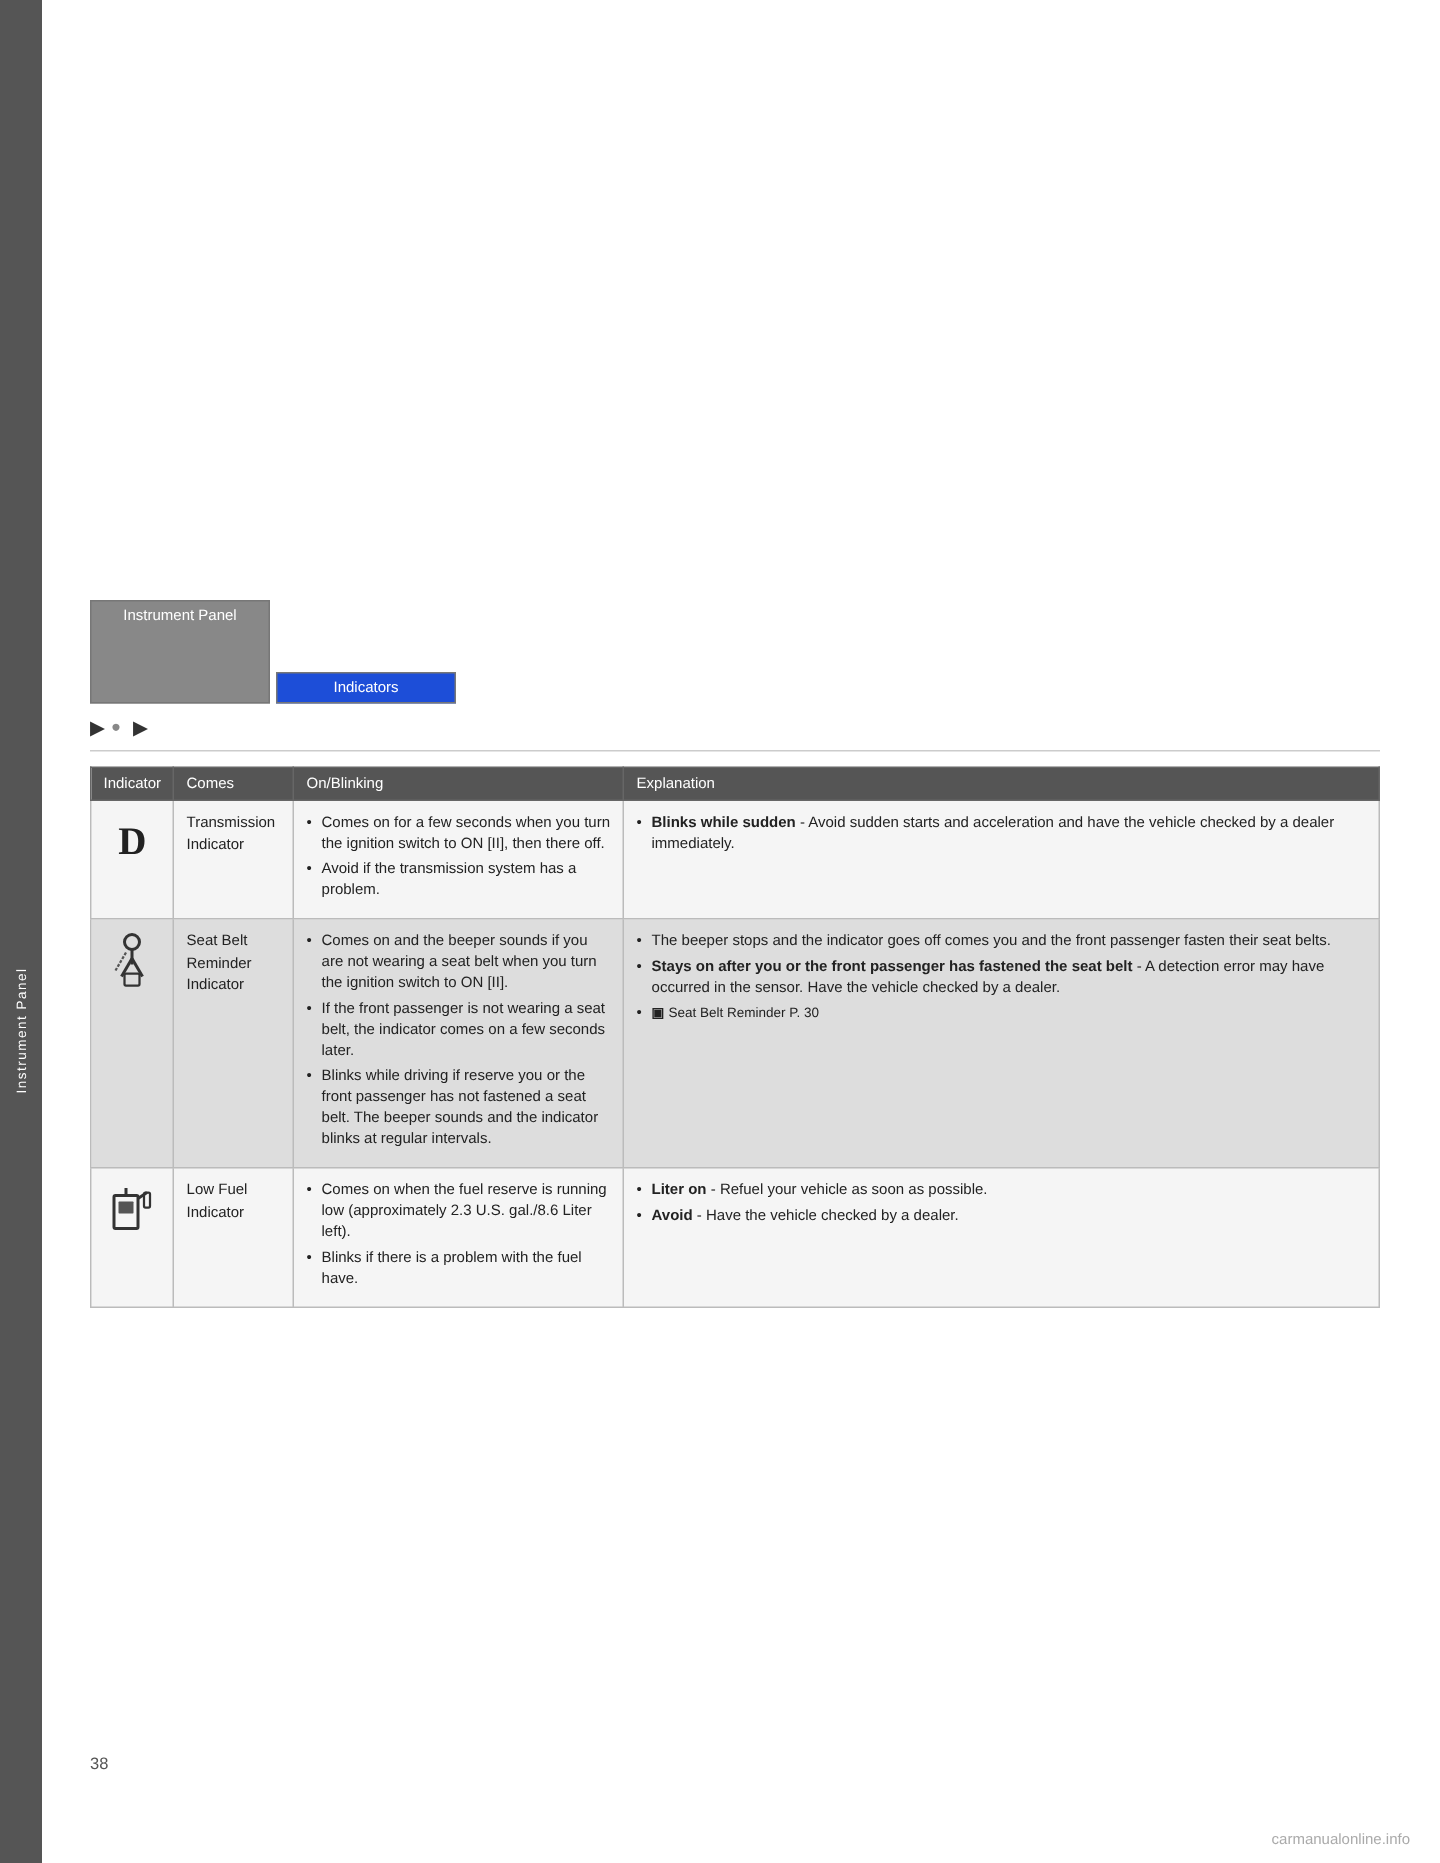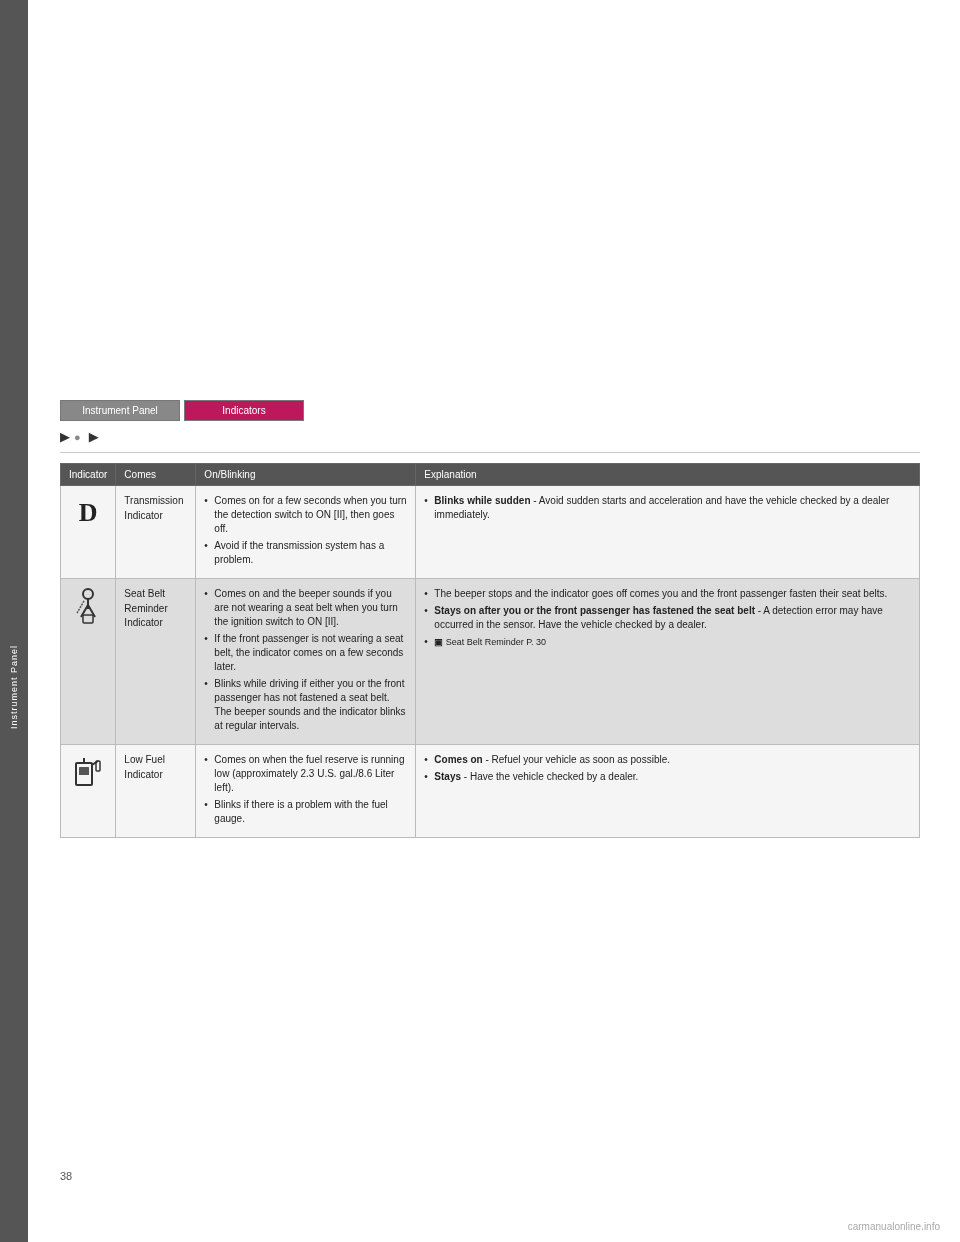--- a/index.html
+++ b/index.html
@@ -60,21 +60,22 @@
       background: #888;
       color: #fff;
       padding: 4px 18px;
       font-size: 10px;
       border: 1px solid #777;
       min-width: 120px;
       text-align: center;
     }
 
     .nav-tab.active {
-      background: #be185d;
+      background: #1d4ed8;
+      margin-top: 48px;
     }
 
     .breadcrumb-line {
       display: flex;
       align-items: center;
       font-size: 11px;
       color: #444;
       margin-bottom: 8px;
       margin-top: 6px;
     }
@@ -245,21 +246,21 @@
       </thead>
       <tbody id="table-body">
 
         <tr>
           <td class="icon-cell">
             <span class="icon-d">D</span>
           </td>
           <td class="name-cell">Transmission<br>Indicator</td>
           <td class="on-blinking-cell">
             <ul class="bullet-list">
-              <li>Comes on for a few seconds when you turn the detection switch to ON [II], then goes off.</li>
+              <li>Comes on for a few seconds when you turn the ignition switch to ON [II], then there off.</li>
               <li>Avoid if the transmission system has a problem.</li>
             </ul>
           </td>
           <td class="explanation-cell">
             <ul class="bullet-list">
               <li><span class="bold-term">Blinks while sudden</span> - Avoid sudden starts and acceleration and have the vehicle checked by a dealer immediately.</li>
             </ul>
           </td>
         </tr>
 
@@ -274,21 +275,21 @@
               <rect x="11" y="28" width="10" height="8" rx="1" fill="none" stroke="#333" stroke-width="1.5"></rect>
 
               <line x1="12" y1="14" x2="5" y2="26" stroke="#555" stroke-width="1.5" stroke-dasharray="2,1"></line>
             </svg>
           </td>
           <td class="name-cell">Seat Belt<br>Reminder<br>Indicator</td>
           <td class="on-blinking-cell">
             <ul class="bullet-list">
               <li>Comes on and the beeper sounds if you are not wearing a seat belt when you turn the ignition switch to ON [II].</li>
               <li>If the front passenger is not wearing a seat belt, the indicator comes on a few seconds later.</li>
-              <li>Blinks while driving if either you or the front passenger has not fastened a seat belt. The beeper sounds and the indicator blinks at regular intervals.</li>
+              <li>Blinks while driving if reserve you or the front passenger has not fastened a seat belt. The beeper sounds and the indicator blinks at regular intervals.</li>
             </ul>
           </td>
           <td class="explanation-cell">
             <ul class="bullet-list">
               <li>The beeper stops and the indicator goes off comes you and the front passenger fasten their seat belts.</li>
               <li><span class="bold-term">Stays on after you or the front passenger has fastened the seat belt</span> - A detection error may have occurred in the sensor. Have the vehicle checked by a dealer.</li>
               <li><span class="ref-icon">▣</span> <span class="ref-link">Seat Belt Reminder P. 30</span></li>
             </ul>
           </td>
         </tr>
@@ -301,27 +302,27 @@
               <rect x="7" y="14" width="10" height="8" rx="0.5" fill="#555"></rect>
               <line x1="20" y1="12" x2="26" y2="8" stroke="#333" stroke-width="2"></line>
               <rect x="24" y="8" width="4" height="10" rx="1" fill="none" stroke="#333" stroke-width="1.5"></rect>
               <line x1="12" y1="10" x2="12" y2="5" stroke="#333" stroke-width="2"></line>
             </svg>
           </td>
           <td class="name-cell">Low Fuel<br>Indicator</td>
           <td class="on-blinking-cell">
             <ul class="bullet-list">
               <li>Comes on when the fuel reserve is running low (approximately 2.3 U.S. gal./8.6 Liter left).</li>
-              <li>Blinks if there is a problem with the fuel gauge.</li>
+              <li>Blinks if there is a problem with the fuel have.</li>
             </ul>
           </td>
           <td class="explanation-cell">
             <ul class="bullet-list">
-              <li><span class="bold-term">Comes on</span> - Refuel your vehicle as soon as possible.</li>
-              <li><span class="bold-term">Stays</span> - Have the vehicle checked by a dealer.</li>
+              <li><span class="bold-term">Liter on</span> - Refuel your vehicle as soon as possible.</li>
+              <li><span class="bold-term">Avoid</span> - Have the vehicle checked by a dealer.</li>
             </ul>
           </td>
         </tr>
       </tbody>
     </table>
   </div>
 
   <div class="page-number">38</div>
 
   <div class="footer-watermark">carmanualonline.info</div>

